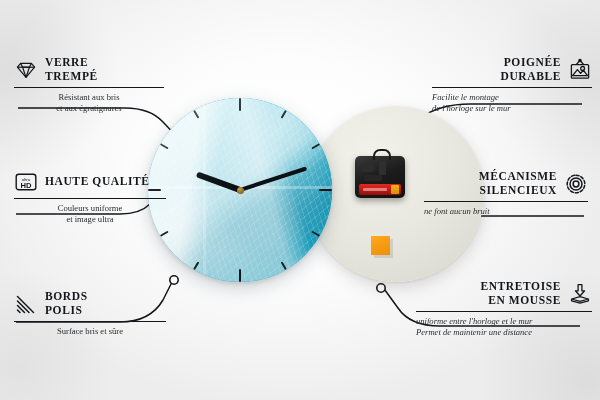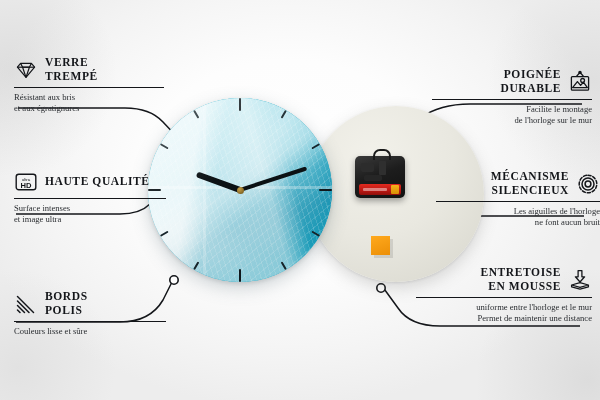--- a/index.html
+++ b/index.html
@@ -113,31 +113,31 @@
   .feature .head{display:flex;align-items:center;gap:7px;}
   .feature.right .head{justify-content:flex-end;}
   .feature .titles{
     font-family:"Liberation Serif",serif;font-weight:bold;
     font-size:11.5px;line-height:13.5px;letter-spacing:.6px;color:#14161a;
     text-transform:uppercase;white-space:nowrap;
   }
   .feature.right .titles{text-align:right;}
   .feature .rule{height:1.4px;background:#14161a;margin:4px 0 4px 0;}
   .feature .desc{
-    font-family:"Liberation Serif",serif;font-size:8.6px;line-height:10.6px;color:#2a2d31;
-  }
-  .feature.right .desc{text-align:right;}
+    font-family:"Liberation Serif",serif;font-size:8.6px;line-height:10.6px;color:#2a2d31;text-align:center;
+  }
+  .feature.right .desc{text-align:left;font-style:italic;}
   .ico{width:24px;height:24px;flex:0 0 24px;display:block;}
 
   .f-verre{left:14px;top:56px;width:150px;}
   .f-impr {left:14px;top:170px;width:152px;}
   .f-bords{left:14px;top:290px;width:152px;}
-  .f-poign{right:8px;top:56px;width:160px;margin-top:12px;}
-  .f-meca {right:0;top:170px;width:164px;}
-  .f-entre{right:8px;top:266px;width:176px;}
+  .f-poign{right:8px;top:56px;width:160px;}
+  .f-meca {right:12px;top:170px;width:164px;}
+  .f-entre{right:8px;top:280px;width:176px;}
 
   #lines{position:absolute;left:0;top:0;width:600px;height:400px;pointer-events:none;}
 </style>
 </head>
 <body>
 
 <div id="stage">
 
   <svg id="lines" viewBox="0 0 600 400">
     <g fill="none" stroke="#14161a" stroke-width="1.5">
@@ -250,21 +250,21 @@
         <rect x="2.2" y="4.2" width="19.6" height="15.6" rx="2.6" fill="none" stroke="#14161a" stroke-width="1.4"></rect>
         <text x="12" y="11.2" text-anchor="middle" font-family="Liberation Sans, sans-serif" font-size="4.4" fill="#14161a">ultra</text>
         <text x="12" y="17.6" text-anchor="middle" font-family="Liberation Sans, sans-serif" font-size="7.6" font-weight="bold" fill="#14161a">HD</text>
       </svg>
       <div class="titles">
         <div>HAUTE QUALITÉ</div>
       </div>
     </div>
     <div class="rule"></div>
     <div class="desc">
-      <div>Surface intenses</div>
+      <div>Couleurs uniforme</div>
       <div>et image ultra</div>
     </div>
   </div>
 
   <div class="feature f-bords">
     <div class="head">
       <svg class="ico" viewBox="0 0 24 24">
         <g stroke="#14161a" stroke-width="1.5" stroke-linecap="round">
           <line x1="3.5" y1="4.5" x2="19.5" y2="20.5"></line>
           <line x1="3.5" y1="9.0" x2="15.0" y2="20.5"></line>
@@ -272,21 +272,21 @@
           <line x1="3.5" y1="18.0" x2="6.0" y2="20.5"></line>
         </g>
       </svg>
       <div class="titles">
         <div>BORDS</div>
         <div>POLIS</div>
       </div>
     </div>
     <div class="rule"></div>
     <div class="desc">
-      <div>Couleurs lisse et sûre</div>
+      <div>Surface bris et sûre</div>
     </div>
   </div>
 
   <div class="feature right f-poign">
     <div class="head">
       <div class="titles">
         <div>POIGNÉE</div>
         <div>DURABLE</div>
       </div>
       <svg class="ico" viewBox="0 0 24 24">
@@ -315,21 +315,20 @@
       <svg class="ico" viewBox="0 0 24 24">
         <g fill="none" stroke="#14161a" stroke-width="1.5" stroke-linejoin="round" stroke-linecap="round">
           <path d="M12 3.2 a8.8 8.8 0 1 1 -0.01 0 Z" stroke-dasharray="3.1 1.9"></path>
           <circle cx="12" cy="12" r="6.0"></circle>
           <circle cx="12" cy="12" r="2.9"></circle>
         </g>
       </svg>
     </div>
     <div class="rule"></div>
     <div class="desc">
-      <div>Les aiguilles de l'horloge</div>
       <div>ne font aucun bruit</div>
     </div>
   </div>
 
   <div class="feature right f-entre">
     <div class="head">
       <div class="titles">
         <div>ENTRETOISE</div>
         <div>EN MOUSSE</div>
       </div>

